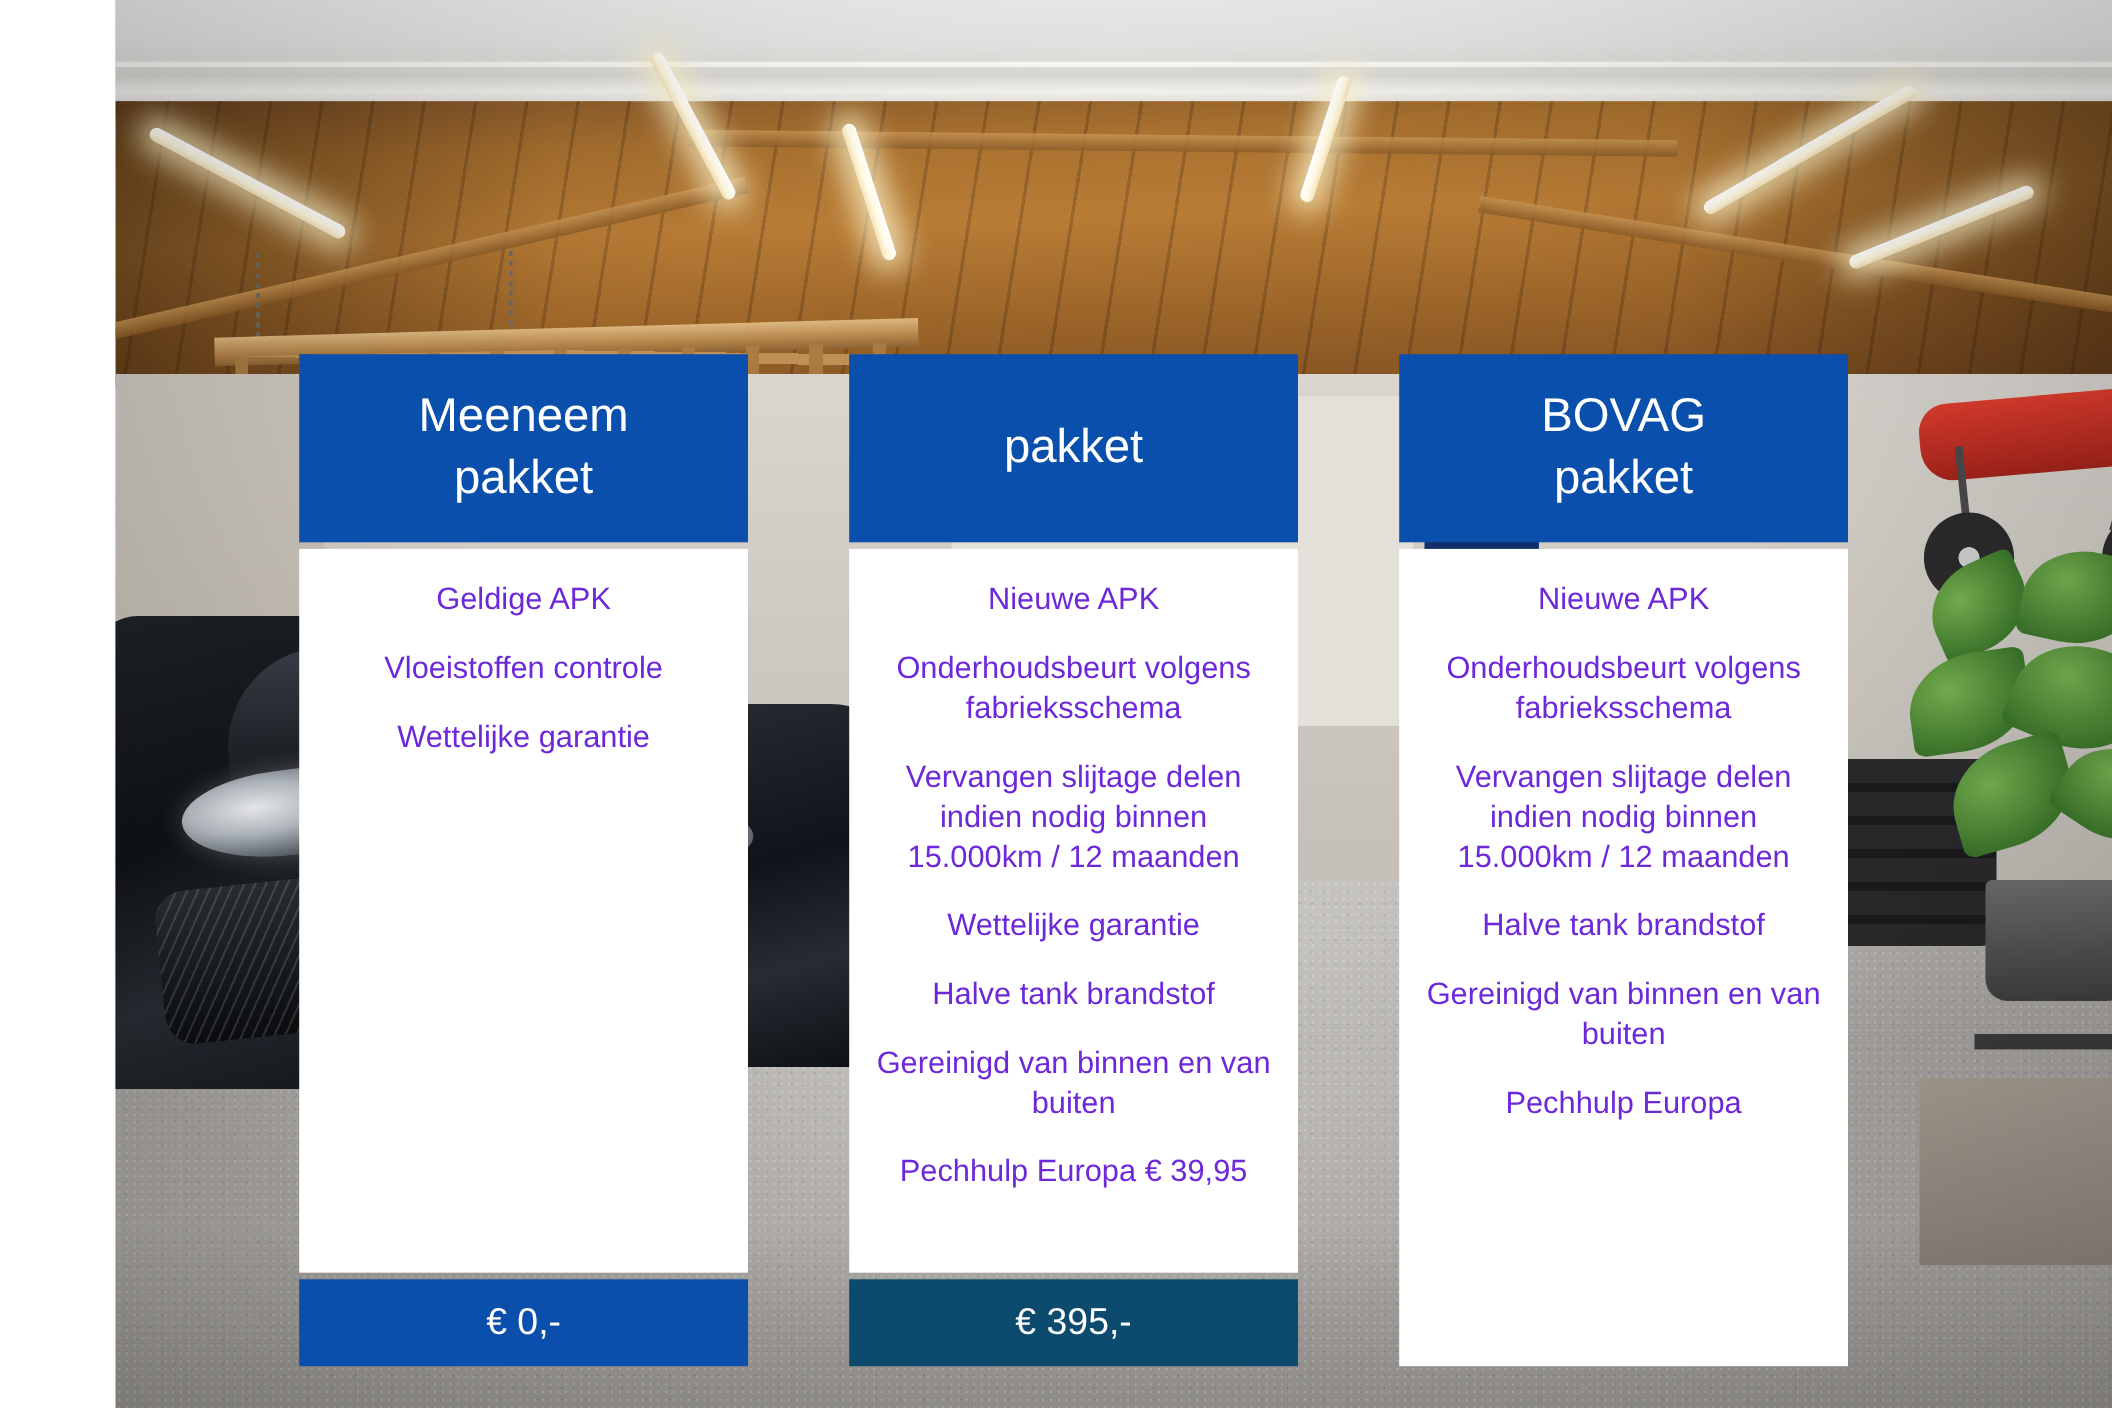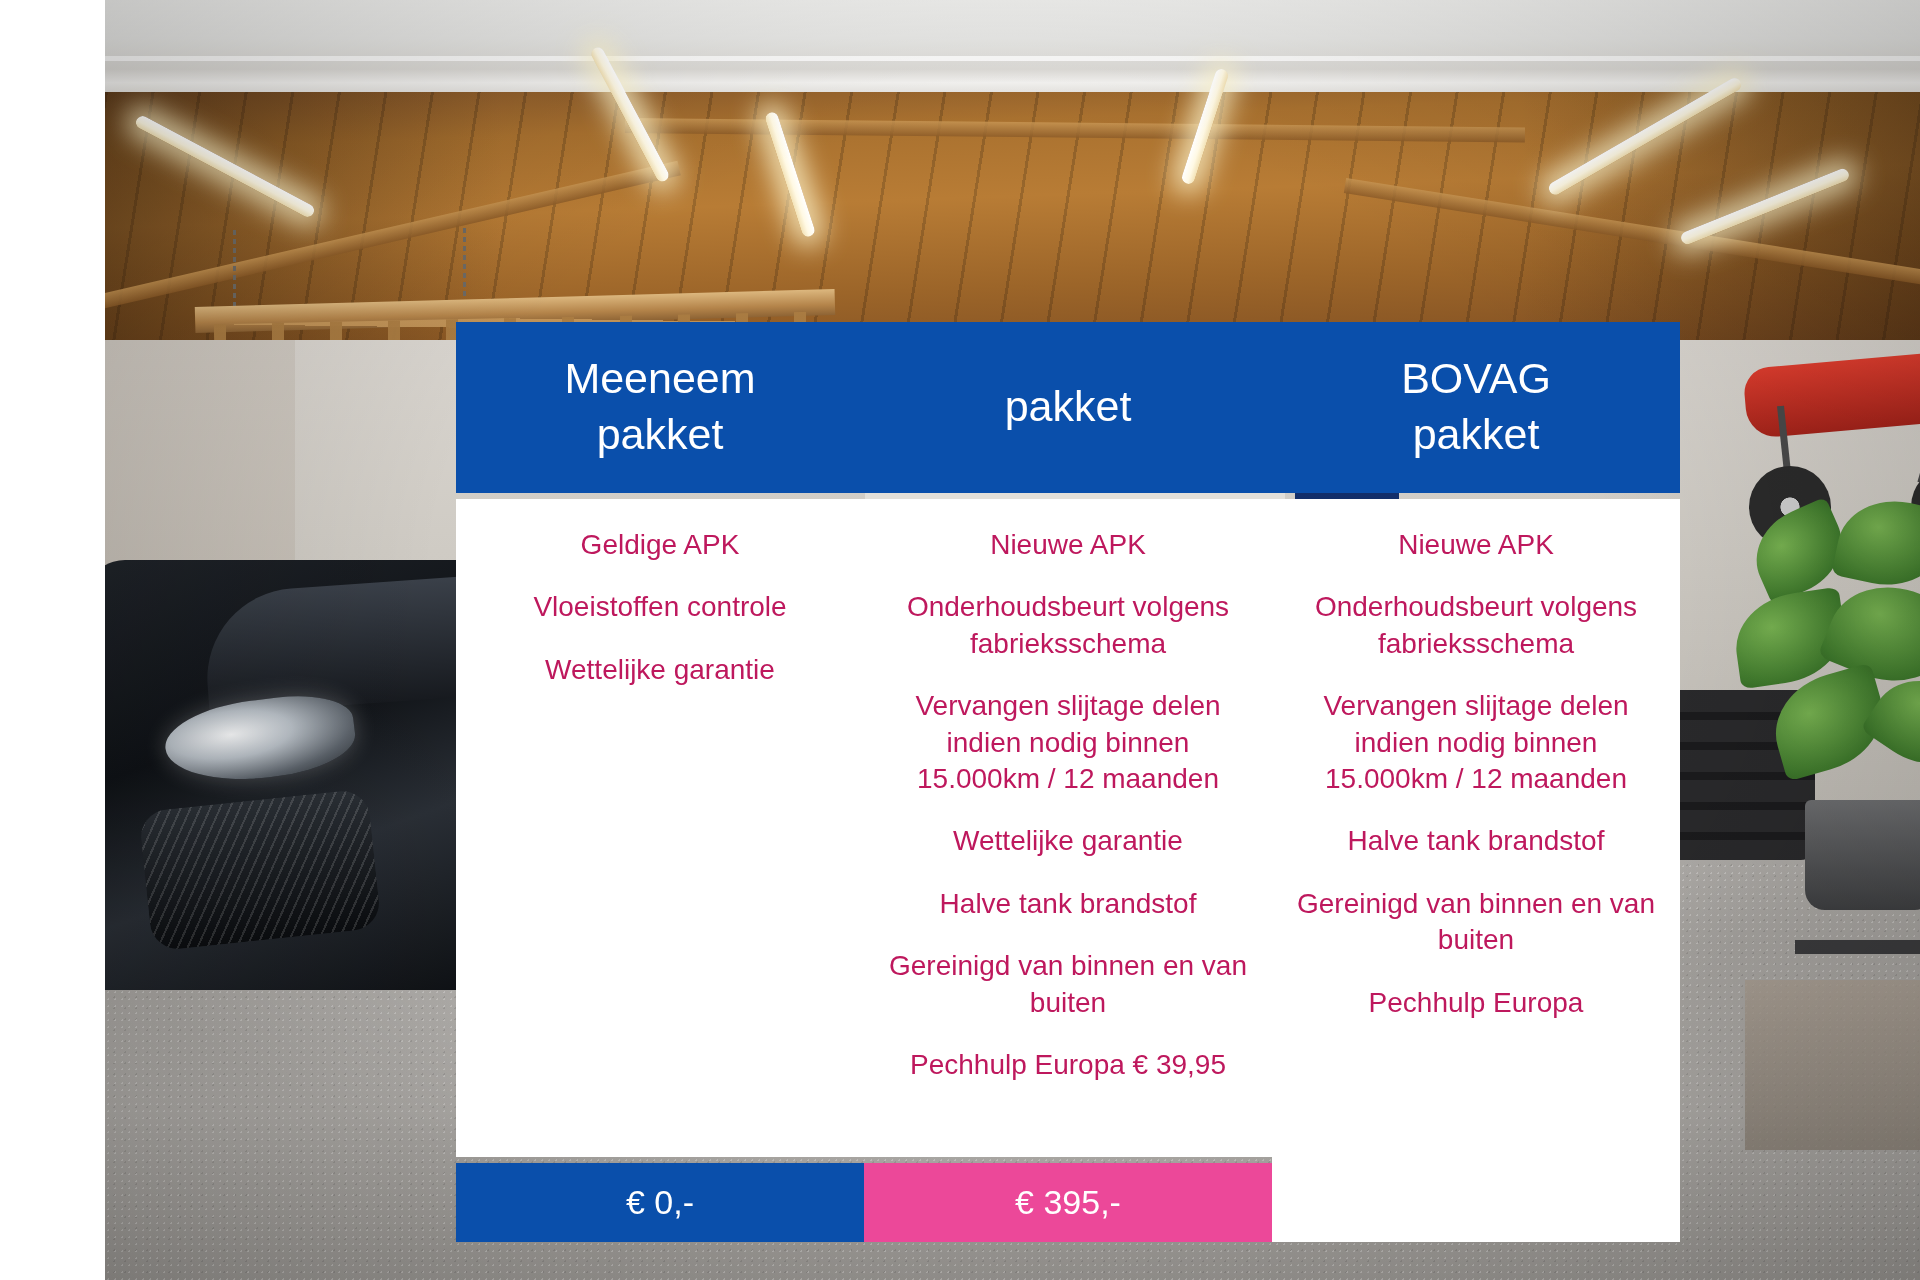--- a/index.html
+++ b/index.html
@@ -259,21 +259,21 @@
     width: 920px; height: 5px;
     background: #e4e4e4;
   }
 
   
   #cards {
     position: absolute;
     left: 272px; top: 322px;
     width: 1408px; height: 920px;
     display: flex;
-    justify-content: flex-end;
+    justify-content: space-between;
   }
   .card {
     width: 408px;
     display: flex;
     flex-direction: column;
     height: 920px;
   }
   .card-header {
     background: #0a4fab;
     color: #ffffff;
@@ -287,21 +287,21 @@
     align-items: center;
     justify-content: center;
   }
   .card-header span { display: block; }
   .card-body {
     background: #ffffff;
     flex: 1;
     margin-top: 6px;
     padding: 28px 22px 20px;
     text-align: center;
-    color: #be185d;
+    color: #6d28d9;
     font-size: 28px;
     line-height: 1.3;
   }
   .feature {
     margin-bottom: 26px;
   }
   .feature:last-child { margin-bottom: 0; }
   .card-footer {
     background: #0a4fab;
     color: #ffffff;
@@ -420,21 +420,21 @@
       </div>
       <div class="card-body">
         <div class="feature">Nieuwe APK</div>
         <div class="feature">Onderhoudsbeurt volgens fabrieksschema</div>
         <div class="feature">Vervangen slijtage delen indien nodig binnen 15.000km / 12 maanden</div>
         <div class="feature">Wettelijke garantie</div>
         <div class="feature">Halve tank brandstof</div>
         <div class="feature">Gereinigd van binnen en van buiten</div>
         <div class="feature">Pechhulp Europa € 39,95</div>
       </div>
-      <div class="card-footer" style="background: #ec4899;">€ 395,-</div>
+      <div class="card-footer" style="background: #0c4a6e;">€ 395,-</div>
     </div>
 
     <div class="card" id="card-3">
       <div class="card-header" style="background: rgb(10, 79, 171);">
         <div>
           <span>BOVAG</span>
           <span>pakket</span>
         </div>
       </div>
       <div class="card-body">

